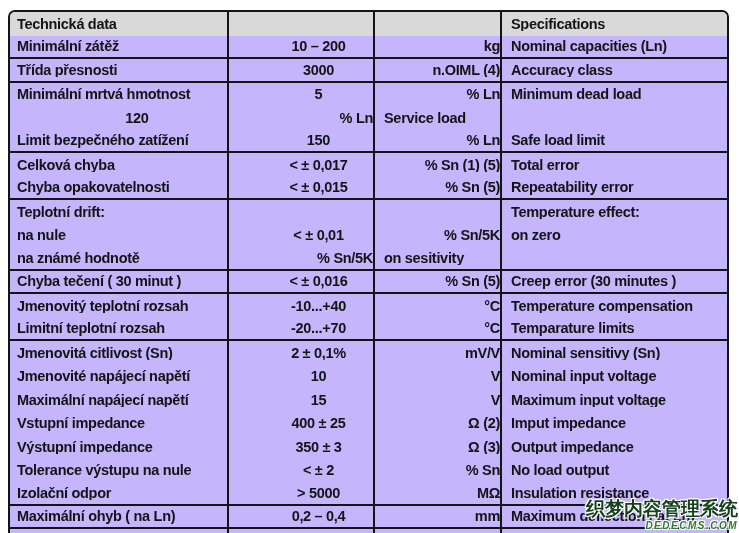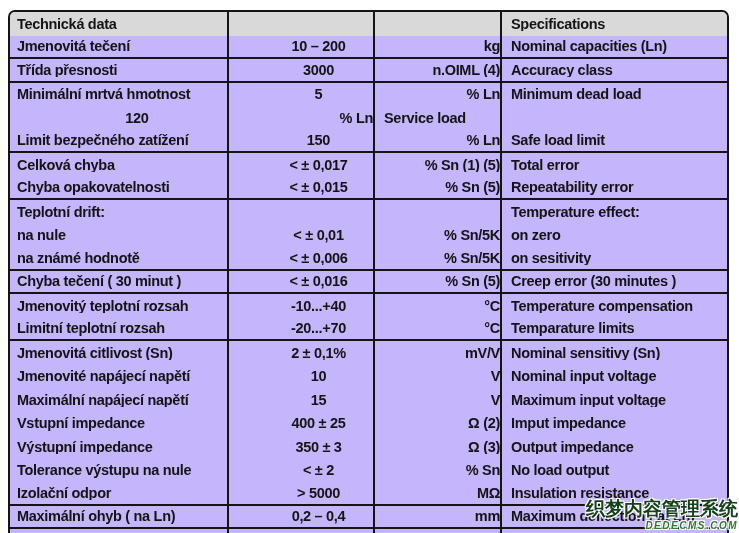--- a/index.html
+++ b/index.html
@@ -64,21 +64,21 @@
 
 <div class="spec-table">
   <div class="rows">
     <div class="row head">
       <div class="cell cz">Technická data</div>
       <div class="cell val"></div>
       <div class="cell unit"></div>
       <div class="cell en">Specifications</div>
     </div>
   <div class="row sep">
-    <div class="cell cz">Jmenovitá tečení</div>
+    <div class="cell cz">Minimální zátěž</div>
     <div class="cell val">10 – 200</div>
     <div class="cell unit">kg</div>
     <div class="cell en">Nominal capacities (Ln)</div>
   </div>
       <div class="row sep">
     <div class="cell cz">Třída přesnosti</div>
     <div class="cell val">3000</div>
     <div class="cell unit">n.OIML (4)</div>
     <div class="cell en">Accuracy class</div>
   </div>
@@ -118,21 +118,20 @@
     <div class="cell en">Temperature effect:</div>
   </div>
       <div class="row">
     <div class="cell cz">na nule</div>
     <div class="cell val">&lt; ± 0,01</div>
     <div class="cell unit">% Sn/5K</div>
     <div class="cell en">on zero</div>
   </div>
       <div class="row sep">
     <div class="cell cz">na známé hodnotě</div>
-    <div class="cell val">&lt; ± 0,006</div>
     <div class="cell unit">% Sn/5K</div>
     <div class="cell en">on sesitivity</div>
   </div>
       <div class="row sep">
     <div class="cell cz">Chyba tečení ( 30 minut )</div>
     <div class="cell val">&lt; ± 0,016</div>
     <div class="cell unit">% Sn (5)</div>
     <div class="cell en">Creep error (30 minutes )</div>
   </div>
       <div class="row">

